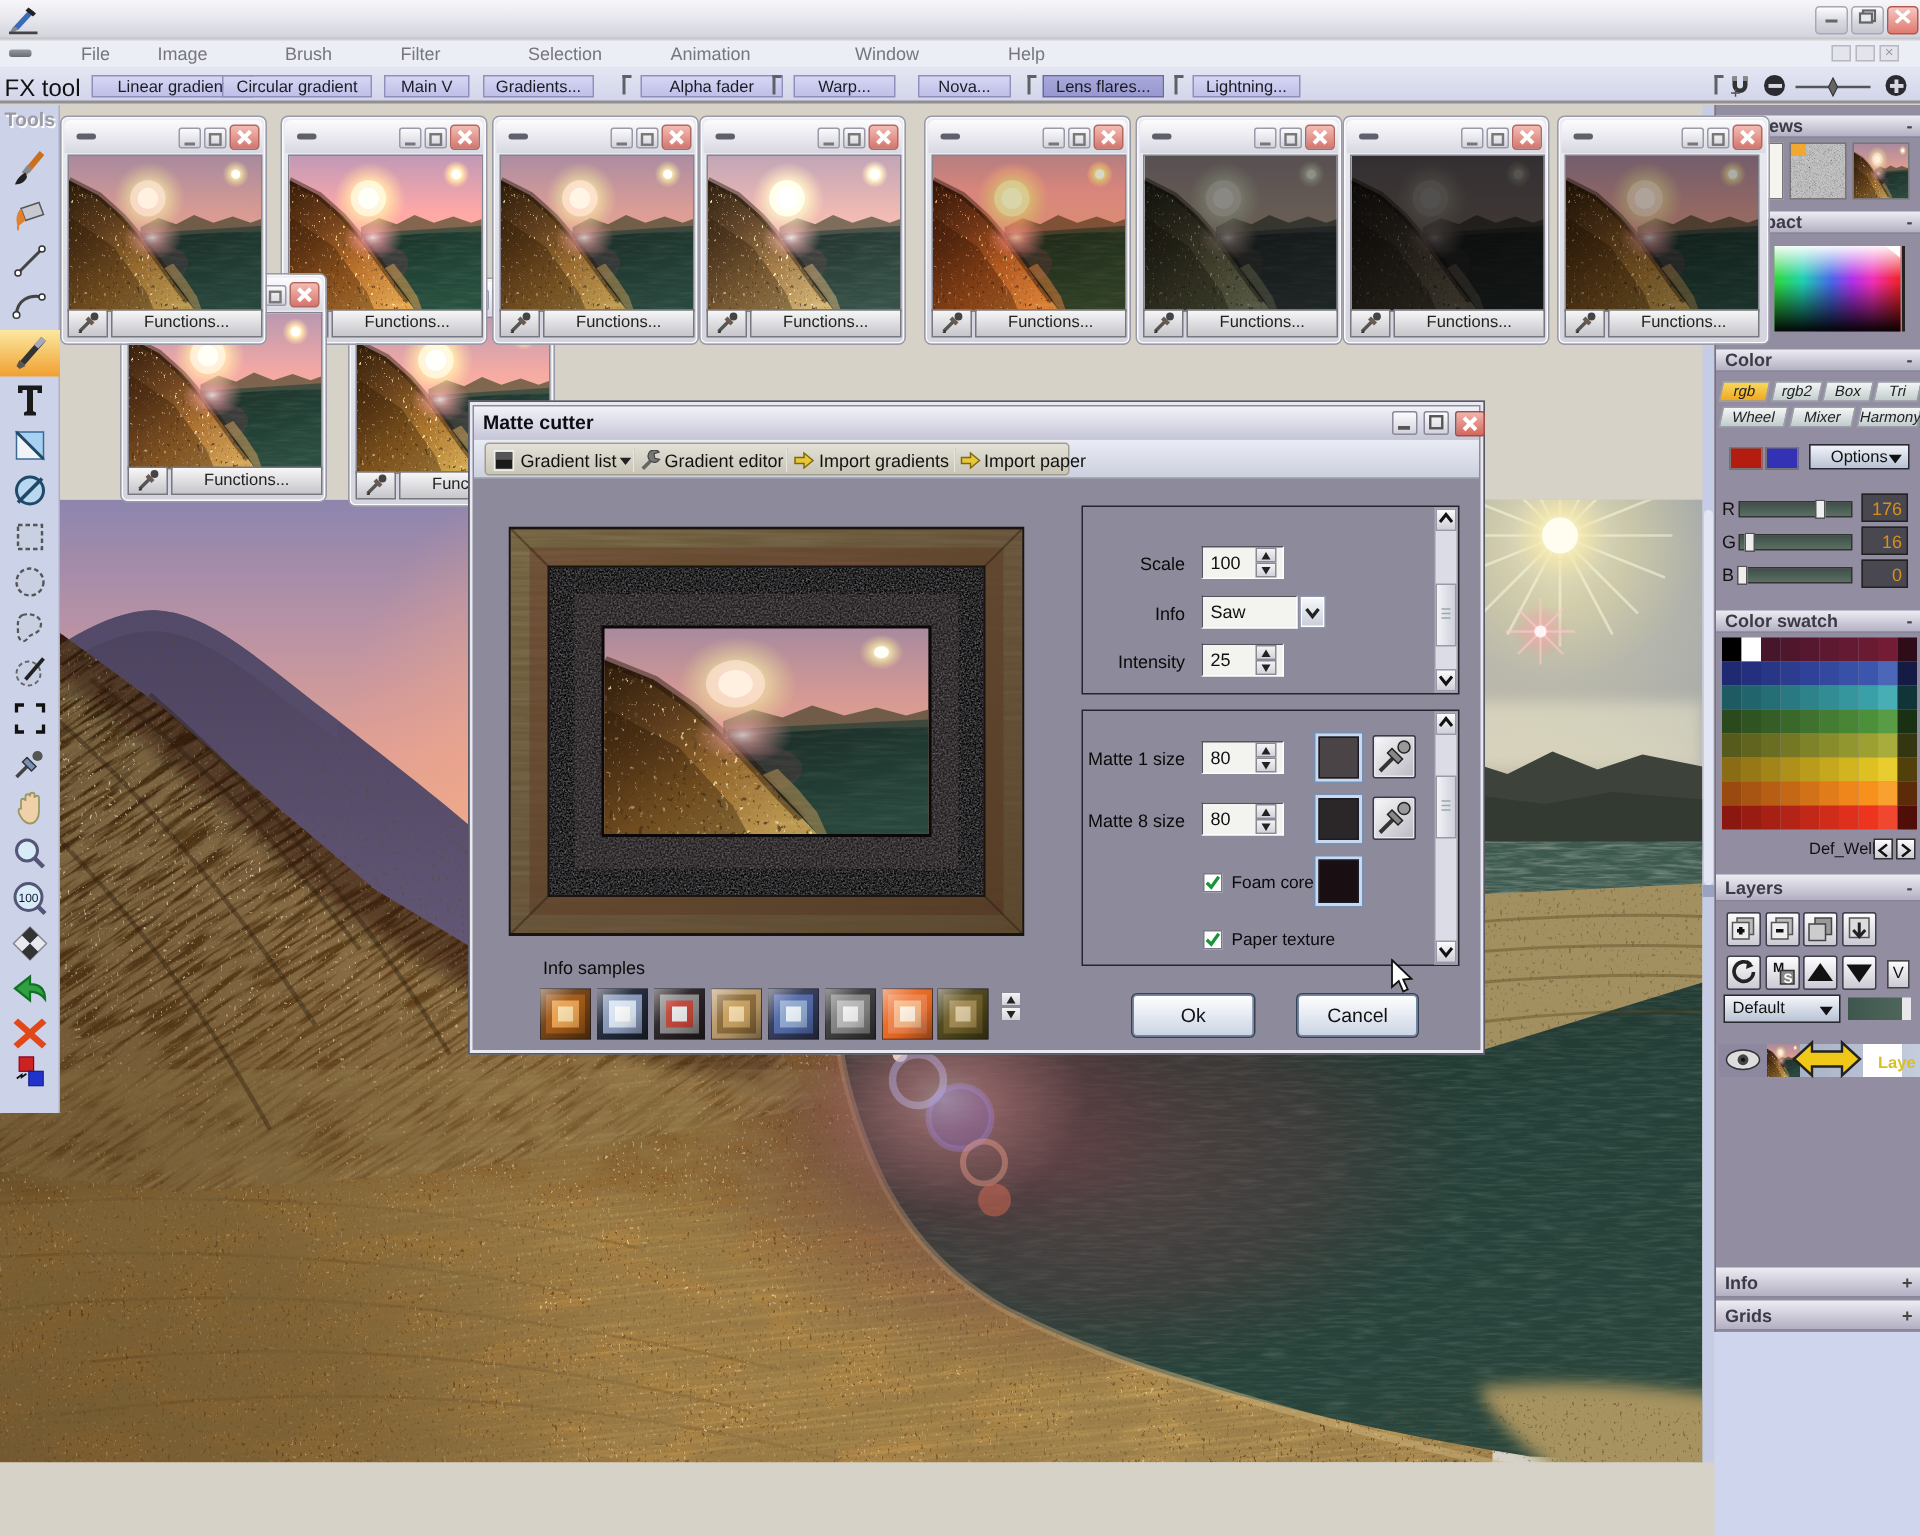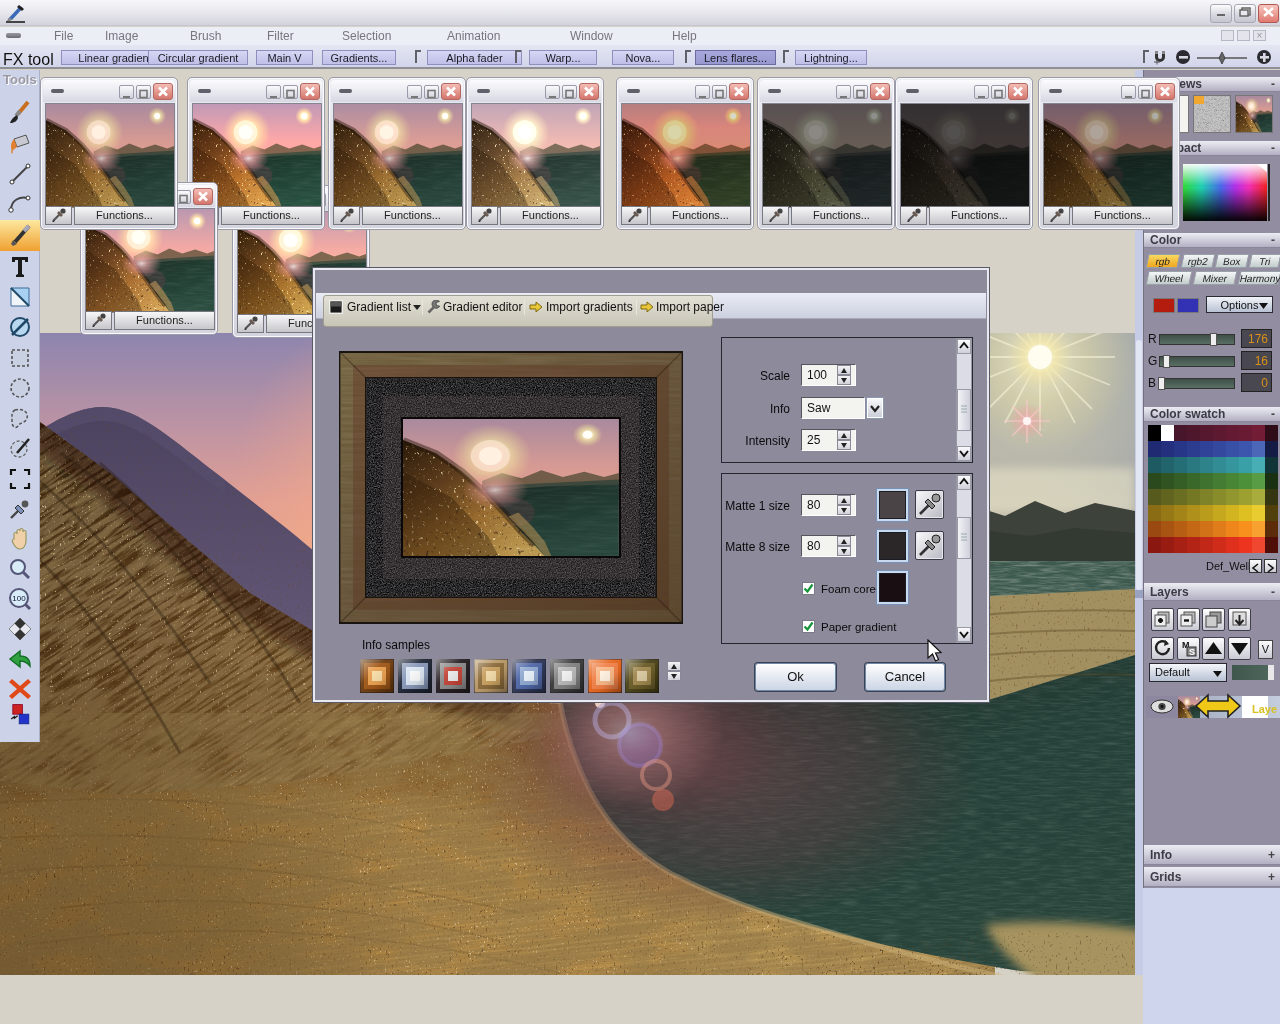--- a/index.html
+++ b/index.html
@@ -58,21 +58,21 @@
   font-size:11px; color:#222; text-align:center; line-height:17px; height:19px; }
 
 
 #dlg { left:312px; top:267px; width:678px; height:436px; background:#8d8a9b;
   border:1px solid #5a5a66; box-shadow:inset 0 0 0 2px #e9e9f1; z-index:40; }
 #dlgtitle { position:absolute; left:3px; top:3px; right:3px; height:22px;
   background:linear-gradient(#f2f3f9,#c5c5d7); }
 #dlgtitle span { position:absolute; left:6px; top:3px; font-weight:bold; font-size:13px; color:#0c0c14; }
 #dlgtools { position:absolute; left:3px; top:25px; right:3px; height:26px;
   background:linear-gradient(#e9ecf4,#ccd0df); border-bottom:1px solid #a8aab8; }
-#dlgbtngrp { position:absolute; left:7px; top:2px; width:390px; height:32px;
+#dlgbtngrp { position:absolute; left:7px; top:2px; width:390px; height:22px;
   background:linear-gradient(#e3e1d7,#c8c5b6); border:1px solid #a19e8d; border-radius:3px;
   font-size:12px; color:#111; }
 .dsep { position:absolute; top:3px; width:1px; height:16px; background:#9a9786; border-right:1px solid #e8e6da; }
 .dtxt { position:absolute; top:4px; font-size:12px; color:#111; white-space:nowrap; }
 .groupbox { position:absolute; border:1px solid #26262e; }
 .dlabel { position:absolute; font-size:12px; color:#0a0a0a; text-align:right; }
 .dinput { position:absolute; width:55px; height:22px; background:#f3f3f0;
   border-top:1px solid #55555e; border-left:1px solid #55555e;
   border-bottom:1px solid #fdfdff; border-right:1px solid #fdfdff;
   font-size:12px; color:#111; padding:3px 0 0 5px; }
@@ -424,21 +424,21 @@
   <div class="abs winbtn" style="left:1258px;width:21px;background:linear-gradient(#f6c6c0,#e07a70);border-color:#b05850;"><svg width="11" height="10" viewBox="0 0 11 10">
         <path d="M1,1 L10,9 M10,1 L1,9" stroke="#fff" stroke-width="2.4"></path>
       </svg></div>
 </div>
 <div class="abs" id="menubar">
   <div class="abs" style="left:6px;top:6px;width:15px;height:5px;background:linear-gradient(#9a9aa2,#6a6a72);border-radius:2px;"></div>
   <span class="menuitem" style="left:54px">File</span>
   <span class="menuitem" style="left:105px">Image</span>
   <span class="menuitem" style="left:190px">Brush</span>
   <span class="menuitem" style="left:267px">Filter</span>
-  <span class="menuitem" style="left:342px">Selection</span>
+  <span class="menuitem" style="left:352px">Selection</span>
   <span class="menuitem" style="left:447px">Animation</span>
   <span class="menuitem" style="left:570px">Window</span>
   <span class="menuitem" style="left:672px">Help</span>
   <div class="abs" style="right:46px;top:3px;width:13px;height:11px;border:1px solid #b8b8c2;background:#e4e4ec"></div>
   <div class="abs" style="right:30px;top:3px;width:13px;height:11px;border:1px solid #b8b8c2;background:#e4e4ec"></div>
   <div class="abs" style="right:14px;top:3px;width:13px;height:11px;border:1px solid #b8b8c2;background:#e4e4ec;color:#9a9aa4;font-size:10px;line-height:9px;text-align:center">×</div>
 </div>
 <div class="abs" id="fxbar">
   <span class="abs" style="left:3px;top:6px;font-size:16px;color:#111;white-space:nowrap">FX tool</span>
   <div class="fxbtn" style="left:61px;width:108px">Linear gradient</div>
@@ -1007,20 +1007,32 @@
           <path d="M2,14 L9,7" stroke="#555" stroke-width="2.2"></path>
           <path d="M8,4 L12,8 L10,10 L6,6 Z" fill="#6a5a50"></path>
           <circle cx="12" cy="4" r="2.6" fill="#444"></circle>
           <path d="M1.5,14.5 l1.5,0 0,-1.5" stroke="#333" fill="none"></path>
         </svg></div>
   <div class="fbtn" style="left:29px;width:101px">Functions...</div>
  </div>
 </div>
 
 <div class="abs" id="dlg">
+  <div id="dlgtitle">
+      <span>Matte cutter</span>
+    <div class="abs" style="left:612px;top:3px;width:17px;height:16px;border:1px solid #8a8a98;border-radius:2px;background:linear-gradient(#fcfcfe,#d2d2de)"><svg width="15" height="14">
+          <rect x="3" y="9" width="8" height="2.5" fill="#555"></rect>
+        </svg></div>
+    <div class="abs" style="left:633px;top:3px;width:17px;height:16px;border:1px solid #8a8a98;border-radius:2px;background:linear-gradient(#fcfcfe,#d2d2de)"><svg width="15" height="14">
+          <rect x="3.5" y="2.5" width="8" height="8" fill="none" stroke="#555" stroke-width="1.6"></rect>
+        </svg></div>
+    <div class="abs" style="left:654px;top:3px;width:20px;height:17px;border:1px solid #a05048;border-radius:2px;background:linear-gradient(#f2b4ac,#d2685e)"><svg width="18" height="15" viewBox="0 0 18 15">
+          <path d="M5,3.5 L13,11.5 M13,3.5 L5,11.5" stroke="#fff" stroke-width="2.6"></path>
+        </svg></div>
+  </div>
   <div id="dlgtools">
     <div id="dlgbtngrp">
       <svg class="abs" style="left:5px;top:4px" width="14" height="14">
           <rect x="0.5" y="0.5" width="13" height="13" fill="none" stroke="#eee"></rect>
           <rect x="1.5" y="1.5" width="11" height="11" fill="#1a1a1a"></rect>
           <rect x="1.5" y="1.5" width="11" height="5" fill="#555"></rect>
         </svg>
       <span class="dtxt" style="left:23px">Gradient list</span>
       <svg class="abs" style="left:89px;top:9px" width="8" height="6">
           <path d="M0,0 L8,0 L4,5 Z" fill="#222"></path>
@@ -1195,21 +1207,21 @@
         <path d="M1.5,5.5 L4.5,8.5 L9.5,1.5" stroke="#18953a" stroke-width="2.2" fill="none"></path>
       </svg>
     </div>
   <span class="abs" style="left:508px;top:315px;font-size:11.5px;color:#0a0a0a">Foam core</span>
   <div class="swatch" style="left:566px;top:305px;width:27px;height:29px;background:#190f12"></div>
   <div class="chk" style="left:489px;top:352px">
       <svg width="11" height="11" viewBox="0 0 11 11">
         <path d="M1.5,5.5 L4.5,8.5 L9.5,1.5" stroke="#18953a" stroke-width="2.2" fill="none"></path>
       </svg>
     </div>
-  <span class="abs" style="left:508px;top:353px;font-size:11.5px;color:#0a0a0a">Paper gradient</span>
+  <span class="abs" style="left:508px;top:353px;font-size:11.5px;color:#0a0a0a">Paper texture</span>
   <div class="vscroll" style="left:643px;top:206px;height:169px">
     <div class="varrow" style="top:0"><svg width="12" height="12" viewBox="0 0 12 12">
           <path d="M2,8 L6,3 L10,8" stroke="#111" stroke-width="2" fill="none"></path>
         </svg></div>
     <div class="varrow" style="bottom:0"><svg width="12" height="12" viewBox="0 0 12 12">
           <path d="M2,4 L6,9 L10,4" stroke="#111" stroke-width="2" fill="none"></path>
         </svg></div>
     <div class="vthumb" style="top:42px;height:42px"><svg width="12" height="40">
           <g stroke="#9aa" stroke-width="1">
             <line x1="3" y1="16" x2="9" y2="16"></line>

